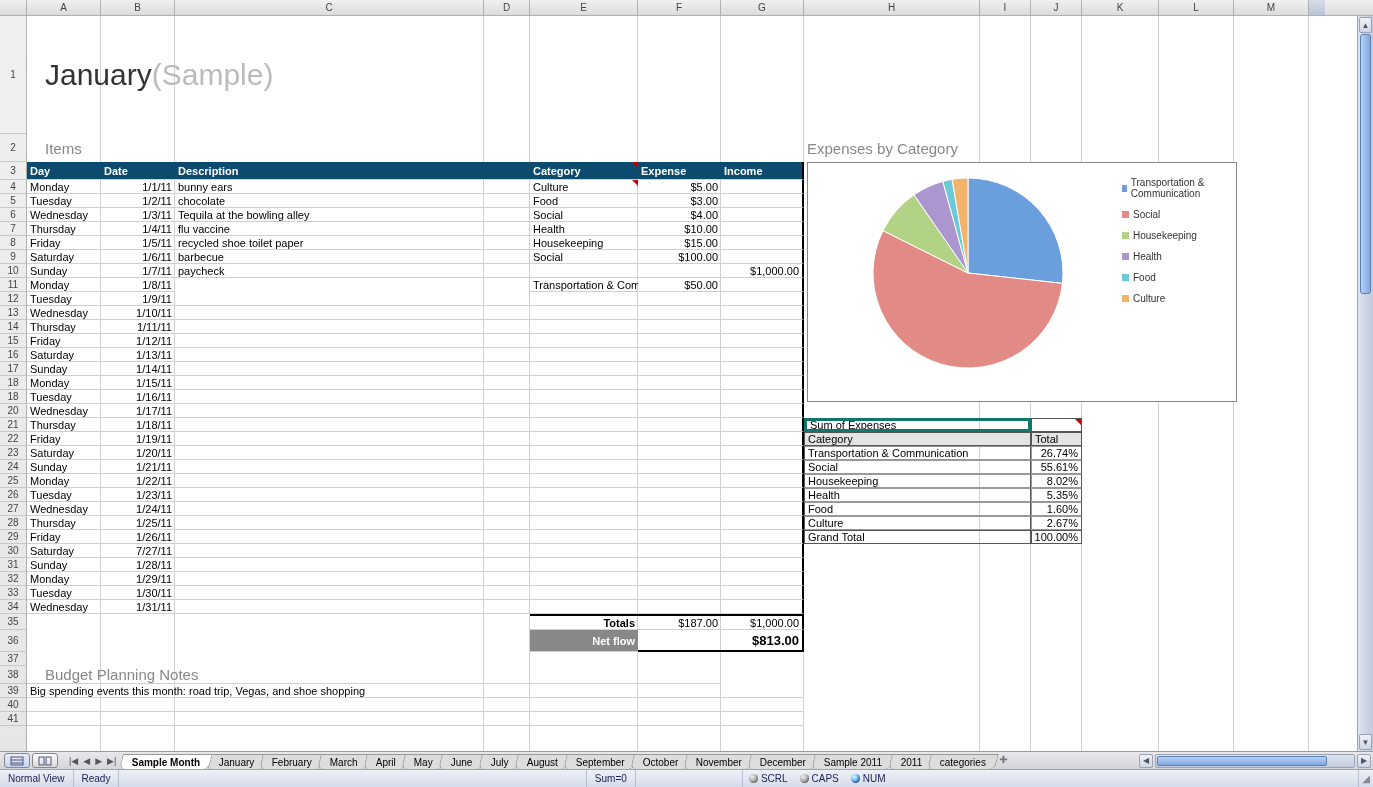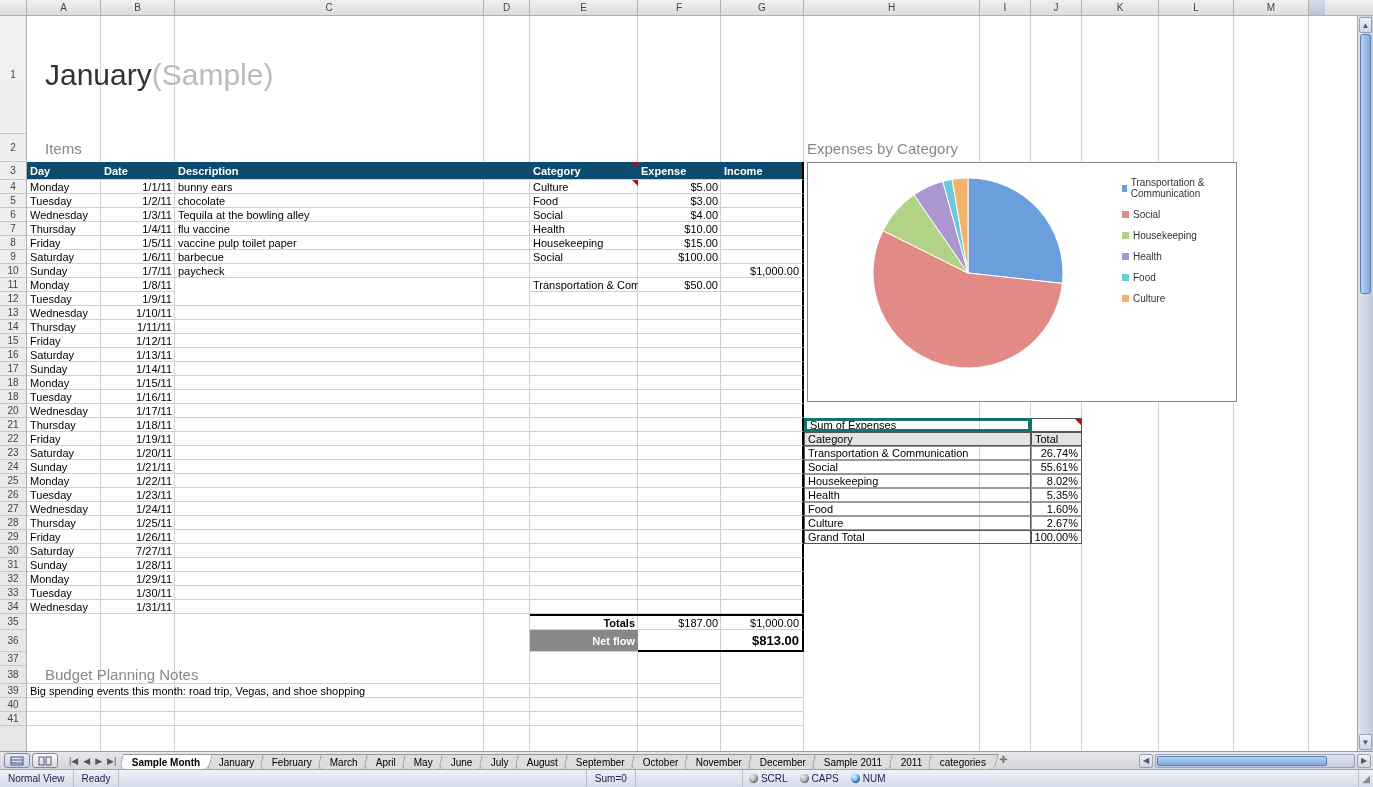--- a/index.html
+++ b/index.html
@@ -214,21 +214,21 @@
           <div class="cell " style="position: absolute; left: 0px; width: 74px; height: 14px;">Thursday</div>
           <div class="cell r" style="position: absolute; left: 74px; width: 74px; height: 14px;">1/4/11</div>
           <div class="cell " style="position: absolute; left: 148px; width: 355px; height: 14px;">flu vaccine</div>
           <div class="cell " style="position: absolute; left: 503px; width: 108px; height: 14px;">Health</div>
           <div class="cell r" style="position: absolute; left: 611px; width: 83px; height: 14px;">$10.00</div>
           <div class="cell r thick-border-r" style="position: absolute; left: 694px; width: 83px; height: 14px;"></div>
         </div>
         <div class="row" style="top: 220px; height: 14px;">
           <div class="cell " style="position: absolute; left: 0px; width: 74px; height: 14px;">Friday</div>
           <div class="cell r" style="position: absolute; left: 74px; width: 74px; height: 14px;">1/5/11</div>
-          <div class="cell " style="position: absolute; left: 148px; width: 355px; height: 14px;">vaccine pulp toilet paper</div>
+          <div class="cell " style="position: absolute; left: 148px; width: 355px; height: 14px;">recycled shoe toilet paper</div>
           <div class="cell " style="position: absolute; left: 503px; width: 108px; height: 14px;">Housekeeping</div>
           <div class="cell r" style="position: absolute; left: 611px; width: 83px; height: 14px;">$15.00</div>
           <div class="cell r thick-border-r" style="position: absolute; left: 694px; width: 83px; height: 14px;"></div>
         </div>
         <div class="row" style="top: 234px; height: 14px;">
           <div class="cell " style="position: absolute; left: 0px; width: 74px; height: 14px;">Saturday</div>
           <div class="cell r" style="position: absolute; left: 74px; width: 74px; height: 14px;">1/6/11</div>
           <div class="cell " style="position: absolute; left: 148px; width: 355px; height: 14px;">barbecue</div>
           <div class="cell " style="position: absolute; left: 503px; width: 108px; height: 14px;">Social</div>
           <div class="cell r" style="position: absolute; left: 611px; width: 83px; height: 14px;">$100.00</div>

